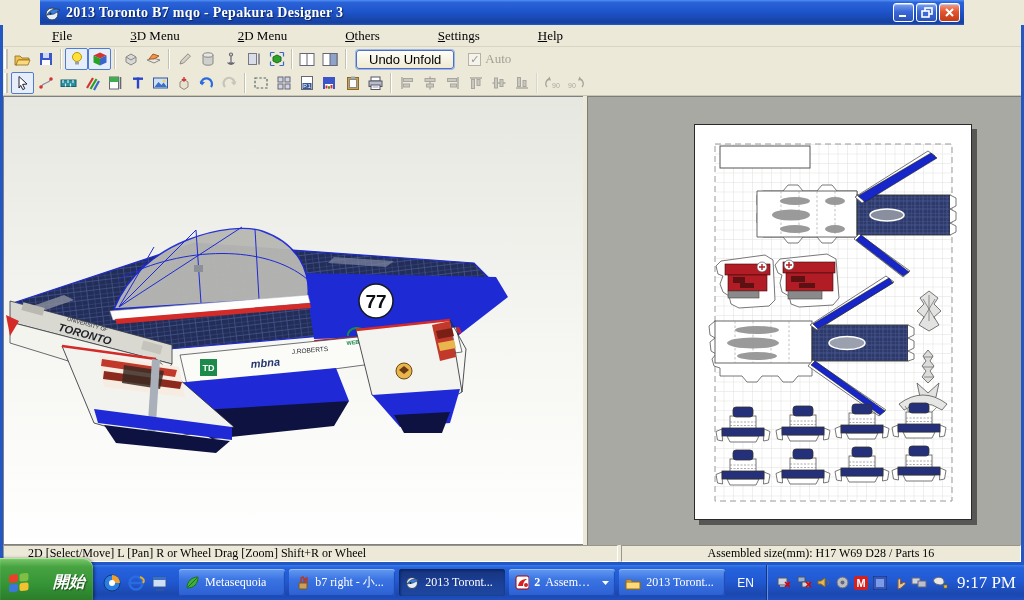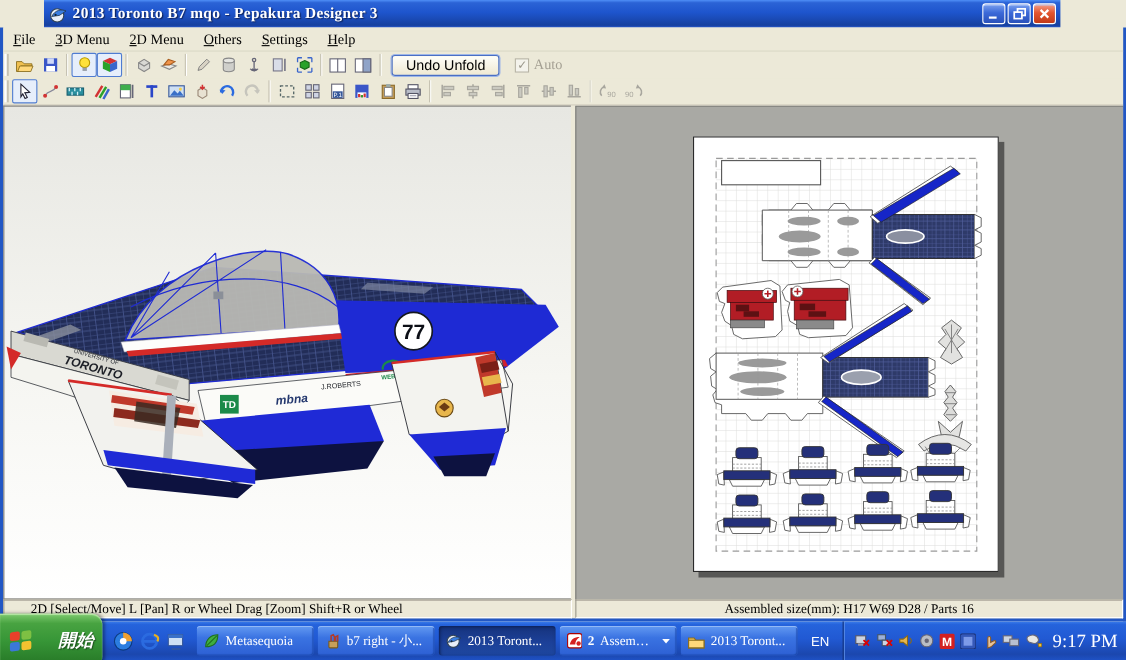--- a/index.html
+++ b/index.html
@@ -19,51 +19,51 @@
     background:linear-gradient(180deg,#7ba1ef,#3b69d8 45%,#2a51ba); box-shadow:inset 0 1px 0 #b9ccf8; }
   .cap-btn.close { background:linear-gradient(180deg,#f3a08a,#e3552f 45%,#c23a18); }
 
   
   .frame-v { top:25px; height:540px; width:3px; background:#2257c4; }
   #frame-bottom { left:0; top:562px; width:1024px; height:3px; background:#2257c4; }
 
   
   #menubar { left:3px; top:25px; width:1018px; height:22px; background:#ece9d8;
     border-bottom:1px solid #d8d4c4; display:flex; align-items:center; font-size:13px; }
-  .menu-item { padding:0 9px; color:#000; }
+  .menu-item { padding:0 9px; color:#000;margin-left:40px; }
   .menu-item .u { text-decoration:underline; }
 
   
   #toolbar1 { left:3px; top:47px; width:1018px; height:24px; background:#ece9d8; display:flex; align-items:center; }
   #toolbar2 { left:3px; top:71px; width:1018px; height:25px; background:#ece9d8;
     border-bottom:1px solid #c9c5b5; display:flex; align-items:center; }
   .tbtn { width:23px; height:22px; display:flex; align-items:center; justify-content:center; border:1px solid transparent; border-radius:2px; }
   .tbtn.on { border:1px solid #4f7cd1; background:#e6eefb; }
   .tsep { width:2px; height:20px; margin:0 3px; border-left:1px solid #c6c2b2; border-right:1px solid #fff; }
   .grip { width:4px; height:20px; margin:0 3px 0 1px; border-left:2px solid #fff; border-right:2px solid #c6c2b2; }
   .disabled { opacity:.45; filter:grayscale(.9); }
   #undo-unfold-btn { margin-left:6px; padding:1px 12px; font-size:13px; color:#000;
     background:linear-gradient(#fefef9,#efe9d2); border:1px solid #4a6fc4; border-radius:3px; box-shadow:0 0 0 1px #9db6e8; }
   #auto-check { display:flex; align-items:center; gap:4px; margin-left:14px; color:#a39f92; font-size:13px; }
   #auto-box { width:13px; height:13px; background:#f4f3ec; border:1px solid #b7b3a4; color:#9a978a;
     font-size:11px; line-height:11px; text-align:center; font-family:"DejaVu Sans",sans-serif; }
 
   
   #main { left:3px; top:96px; width:1018px; height:449px; display:flex; }
-  #pane3d { width:516px; height:449px; background:linear-gradient(180deg,#e7e7e2 0%,#f6f6f2 55%,#ffffff 100%);
+  #pane3d { width:580px; height:449px; background:linear-gradient(180deg,#e7e7e2 0%,#f6f6f2 55%,#ffffff 100%);
     border:1px solid #808080; border-right:none; position:relative; }
   #pane-div { width:4px; height:449px; background:#ece9d8; }
   #pane2d { flex:1; height:449px; background:#a9a9a4; position:relative; box-shadow:inset 1px 1px 0 #7d7d78; }
   #page { position:absolute; left:107px; top:28px; width:278px; height:396px; background:#fff;
     border:1px solid #2a2a2a; box-shadow:5px 5px 0 rgba(20,20,20,.55); }
 
   
   #statusbar { left:3px; top:545px; width:1018px; height:17px; background:#ece9d8; display:flex; gap:3px; font-size:12px; }
   .status-cell { border:1px solid; border-color:#9a968a #fff #fff #9a968a; height:17px; display:flex; align-items:center; padding:0 4px; white-space:nowrap; overflow:hidden; }
-  #status-left { width:517px;padding-left:24px; }
+  #status-left { width:615px;padding-left:24px; }
   #status-right { flex:1; justify-content:center; }
 
   
   #taskbar { left:0; top:565px; width:1024px; height:35px;
     background:linear-gradient(180deg,#3a7bea 0%,#2563dc 8%,#2159d3 45%,#1b47ae 85%,#1e51c4 100%); display:flex; align-items:center; }
   #start-btn { width:98px; height:49px; border-radius:0 10px 10px 0;
     background:linear-gradient(180deg,#7eca6f 0%,#48a341 18%,#379637 50%,#2a7e2a 85%,#236b23 100%);
     box-shadow:inset 0 1px 1px #b8e8a8, 2px 0 3px rgba(0,0,0,.35); display:flex; align-items:center; justify-content:center; gap:23px; }
   #start-label { color:#fff; font-size:16px; font-weight:bold; font-style:italic; text-shadow:1px 1px 1px #1e4f1e; }
   #quicklaunch { display:flex; align-items:center; gap:6px; padding:0 8px 0 10px; }

